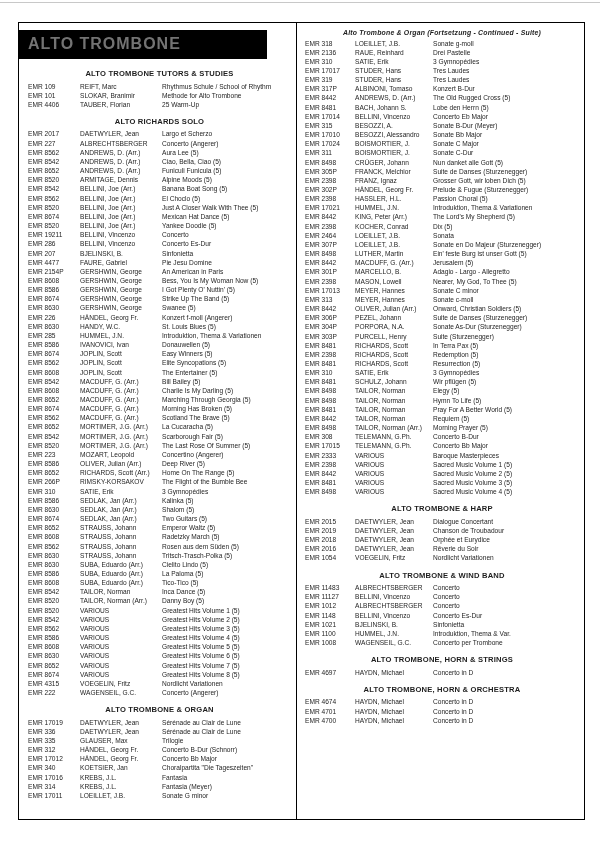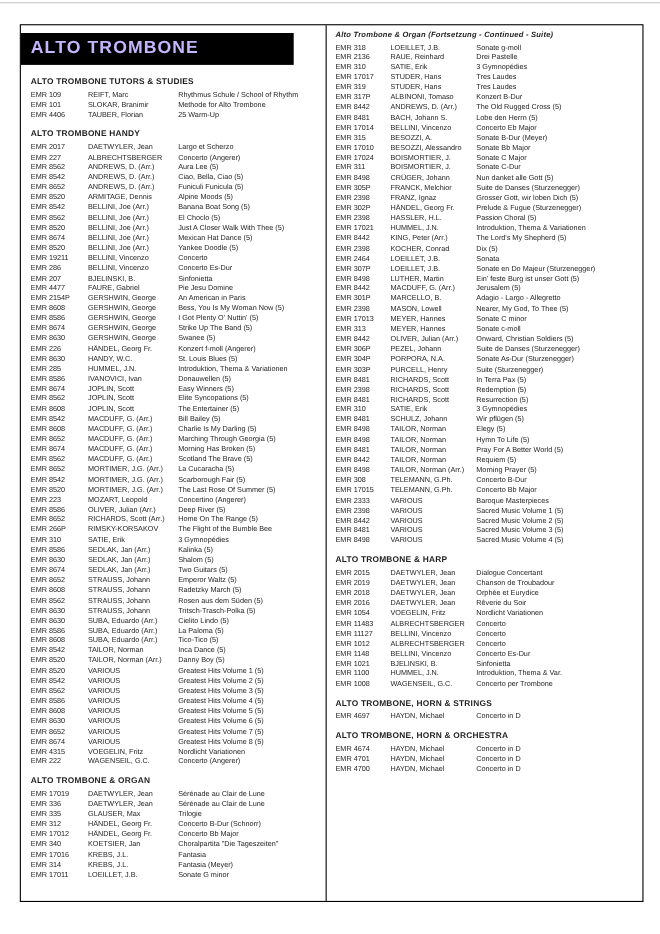--- a/index.html
+++ b/index.html
@@ -2,22 +2,22 @@
 <html><head>
 <meta charset="utf-8">
 <style>
   html,body{margin:0;padding:0;background:#fff;}
   body{width:600px;height:849px;position:relative;font-family:"Liberation Sans",sans-serif;color:#1e1e1e;-webkit-font-smoothing:antialiased;}
   .top-rule{position:absolute;top:2px;left:0;width:600px;height:1px;background:#c8c8c8;}
   .page-frame{position:absolute;left:18px;top:22px;width:567px;height:798px;border:1.5px solid #000;box-sizing:border-box;display:flex;background:#fff;}
   .col{box-sizing:border-box;overflow:hidden;}
   .col-left{width:278px;border-right:1.3px solid #000;padding:5px 5px 0 9px;}
   .col-right{flex:1;padding:4px 5px 0 8px;}
-  .title-bar{background:#000;color:#c4b5fd;font-weight:bold;font-size:16px;letter-spacing:1px;padding:5px 8px 6px 9px;margin:2px 0 10px -9px;width:231px;font-family:"Liberation Sans",sans-serif;}
-  .sec-heading{font-weight:bold;font-size:7.6px;letter-spacing:.2px;margin:8px 0 3.5px 0;white-space:nowrap;}
+  .title-bar{background:#000;color:#737373;font-weight:bold;font-size:16px;letter-spacing:1px;padding:5px 8px 6px 9px;margin:2px 0 10px -9px;width:231px;font-family:"Liberation Sans",sans-serif;}
+  .sec-heading{font-weight:bold;font-size:7.6px;letter-spacing:.2px;margin:8px 0 3.5px 0;white-space:nowrap;text-align:center;}
   .sec-heading.italic{font-style:italic;font-size:6.9px;margin:2px 0 2.5px 0;}
   .row{display:flex;font-size:6.6px;line-height:9.15px;white-space:nowrap;}
   .c-ref{width:52px;flex-shrink:0;}
   .c-composer{width:82px;flex-shrink:0;}
   .c-title{flex:1;}
   .col-right .c-ref{width:50px;}
   .col-right .c-composer{width:78px;}
 </style>
 </head>
 <body>
@@ -37,21 +37,21 @@
       <div class="row">
         <span class="c-ref">EMR 101</span>
         <span class="c-composer">SLOKAR, Branimir</span>
         <span class="c-title">Methode for Alto Trombone</span>
       </div>
       <div class="row">
         <span class="c-ref">EMR 4406</span>
         <span class="c-composer">TAUBER, Florian</span>
         <span class="c-title">25 Warm-Up</span>
       </div>
-      <div class="sec-heading">ALTO TROMBONE HANDY</div>
+      <div class="sec-heading">ALTO RICHARDS SOLO</div>
       <div class="row">
         <span class="c-ref">EMR 2017</span>
         <span class="c-composer">DAETWYLER, Jean</span>
         <span class="c-title">Largo et Scherzo</span>
       </div>
       <div class="row">
         <span class="c-ref">EMR 227</span>
         <span class="c-composer">ALBRECHTSBERGER</span>
         <span class="c-title">Concerto (Angerer)</span>
       </div>
@@ -674,20 +674,21 @@
       <div class="row">
         <span class="c-ref">EMR 2016</span>
         <span class="c-composer">DAETWYLER, Jean</span>
         <span class="c-title">Rêverie du Soir</span>
       </div>
       <div class="row">
         <span class="c-ref">EMR 1054</span>
         <span class="c-composer">VOEGELIN, Fritz</span>
         <span class="c-title">Nordlicht Variationen</span>
       </div>
+      <div class="sec-heading">ALTO TROMBONE &amp; WIND BAND</div>
       <div class="row">
         <span class="c-ref">EMR 11483</span>
         <span class="c-composer">ALBRECHTSBERGER</span>
         <span class="c-title">Concerto</span>
       </div>
       <div class="row">
         <span class="c-ref">EMR 11127</span>
         <span class="c-composer">BELLINI, Vincenzo</span>
         <span class="c-title">Concerto</span>
       </div>

